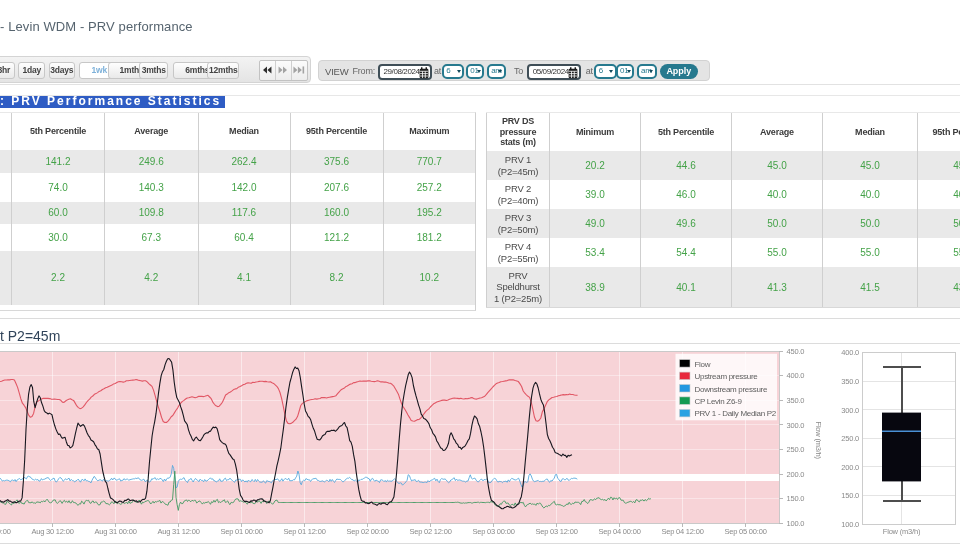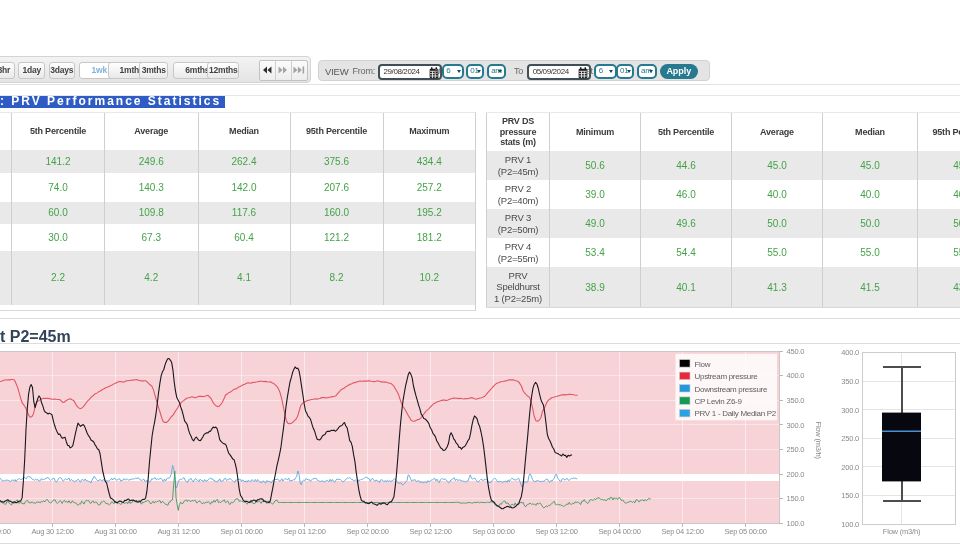--- a/index.html
+++ b/index.html
@@ -11,21 +11,21 @@
   border:1px solid #c7c7c7; border-radius:3px; font-size:8.5px; font-weight:bold; color:#434343;
   text-align:center; line-height:15.5px; letter-spacing:-0.2px; }
 .tbtn.sel { background:#fff; color:#7fb2da; }
 .agrp { position:absolute; left:258.7px; top:60px; width:49px; height:20.5px; display:flex;
   border:1px solid #c2c2c2; border-radius:2px; background:linear-gradient(#fbfbfb,#ededed); }
 .agrp div { flex:1; display:flex; align-items:center; justify-content:center; }
 .agrp div + div { border-left:1px solid #cfcfcf; }
 .vstrip { position:absolute; left:317.5px; top:60px; width:392px; height:21px;
   background:#e4e4e4; border:1px solid #d2d2d2; border-radius:4px; }
 .vlbl { position:absolute; top:66px; font-size:9px; color:#666; letter-spacing:-0.2px;text-align:center; }
-.dinp { position:absolute; top:63.5px; height:16.5px; width:64px; background:#fff;
+.dinp { position:absolute; top:63.5px; height:16.5px; width:54px; background:#fff;
   border:2px solid #3f4e57; border-radius:4px; font-size:8px; letter-spacing:-0.4px;
   color:#333; line-height:12.5px; padding-left:4px; }
 .dd { position:absolute; top:64px; height:15px; background:#fff; border:2px solid #26798e;
   border-radius:5px; color:#26798e; font-size:8px; line-height:10.5px; }
 .dd span { padding-left:2.5px; letter-spacing:-0.3px; }
 .car { position:absolute; right:1.5px; top:3.8px; width:0; height:0;
   border-left:2.5px solid transparent; border-right:2.5px solid transparent;
   border-top:3.8px solid #134a5c; }
 .apply { position:absolute; left:659.9px; top:64px; width:38px; height:14.5px; background:#26798e;
   border-radius:8px; color:#fff; font-weight:bold; font-size:9px; text-align:center; line-height:14.5px; }
@@ -37,25 +37,26 @@
 table.stat th, table.stat td { border-left:1px solid #cfcfcf; text-align:center; vertical-align:middle;
   overflow:hidden; white-space:nowrap; }
 table.stat th:first-child, table.stat td:first-child { border-left:none; }
 table.stat.bl th, table.stat.bl td { border-left:1px solid #cfcfcf; }
 table.stat { border-right:1px solid #cfcfcf; }
 table.stat .hd th { font-size:9px; font-weight:bold; color:#3b3b3b; letter-spacing:-0.2px; line-height:1.22; }
 table.stat tr.g td { background:#e9e9e9; }
 table.stat td.v { color:#44a248; font-size:10px;margin-left:43px; }
 table.stat td.lb { color:#4a4a4a; font-size:9.5px; line-height:1.25; letter-spacing:-0.2px; }
 .hline { position:absolute; left:0; width:960px; height:0; border-top:1px solid #dcdcdc; }
-.ctitle { position:absolute; left:0; top:327.5px; font-size:16px; font-weight:bold; color:#31445a; }
+.ctitle { position:absolute; left:0; top:327.5px; font-size:14px; font-weight:normal; color:#31445a; }
 .axlab { font-size:7.5px; fill:#8a8a8a; letter-spacing:-0.2px; }
 .lg { font-size:8px; fill:#5e5e5e; letter-spacing:-0.3px; }
 </style></head><body>
 <div class="page">
+<div class="title">- Levin WDM - PRV performance</div>
 <div class="lstrip"></div>
 <div class="hline" style="top:83.5px;border-top-color:#e2e2e2"></div>
 <div class="tbtn" style="left:-12px;width:27px">48hr</div>
     <div class="tbtn" style="left:18.3px;width:27px">1day</div>
     <div class="tbtn" style="left:49px;width:25.5px">3days</div>
     <div class="tbtn sel" style="left:79.3px;width:40px">1wk</div>
     <div class="tbtn" style="left:108.3px;width:42px">1mth</div>
     <div class="tbtn" style="left:139px;width:29.3px">3mths</div>
     <div class="tbtn" style="left:173.3px;width:48px">6mths</div>
     <div class="tbtn" style="left:207.3px;width:32px">12mths</div>
@@ -135,21 +136,21 @@
           <th>Median</th>
           <th>95th Percentile</th>
           <th>Maximum</th>
         </tr>
         <tr class="g" style="height:23px">
           <td class="lb"></td>
           <td class="v">141.2</td>
           <td class="v">249.6</td>
           <td class="v">262.4</td>
           <td class="v">375.6</td>
-          <td class="v">434.4</td>
+          <td class="v">770.7</td>
         </tr>
         <tr style="height:28.5px">
           <td class="lb"></td>
           <td class="v">74.0</td>
           <td class="v">140.3</td>
           <td class="v">142.0</td>
           <td class="v">207.6</td>
           <td class="v">257.2</td>
         </tr>
         <tr class="g" style="height:22px">
@@ -194,21 +195,21 @@
         <tr class="hd" style="height:38px">
           <th>PRV DS<br>pressure<br>stats (m)</th>
           <th>Minimum</th>
           <th>5th Percentile</th>
           <th>Average</th>
           <th>Median</th>
           <th>95th Percentile</th>
         </tr>
         <tr class="g" style="height:29.2px">
           <td class="lb">PRV 1<br>(P2=45m)</td>
-          <td class="v">50.6</td>
+          <td class="v">20.2</td>
           <td class="v">44.6</td>
           <td class="v">45.0</td>
           <td class="v">45.0</td>
           <td class="v">45.8</td>
         </tr>
         <tr style="height:29px">
           <td class="lb">PRV 2<br>(P2=40m)</td>
           <td class="v">39.0</td>
           <td class="v">46.0</td>
           <td class="v">40.0</td>

